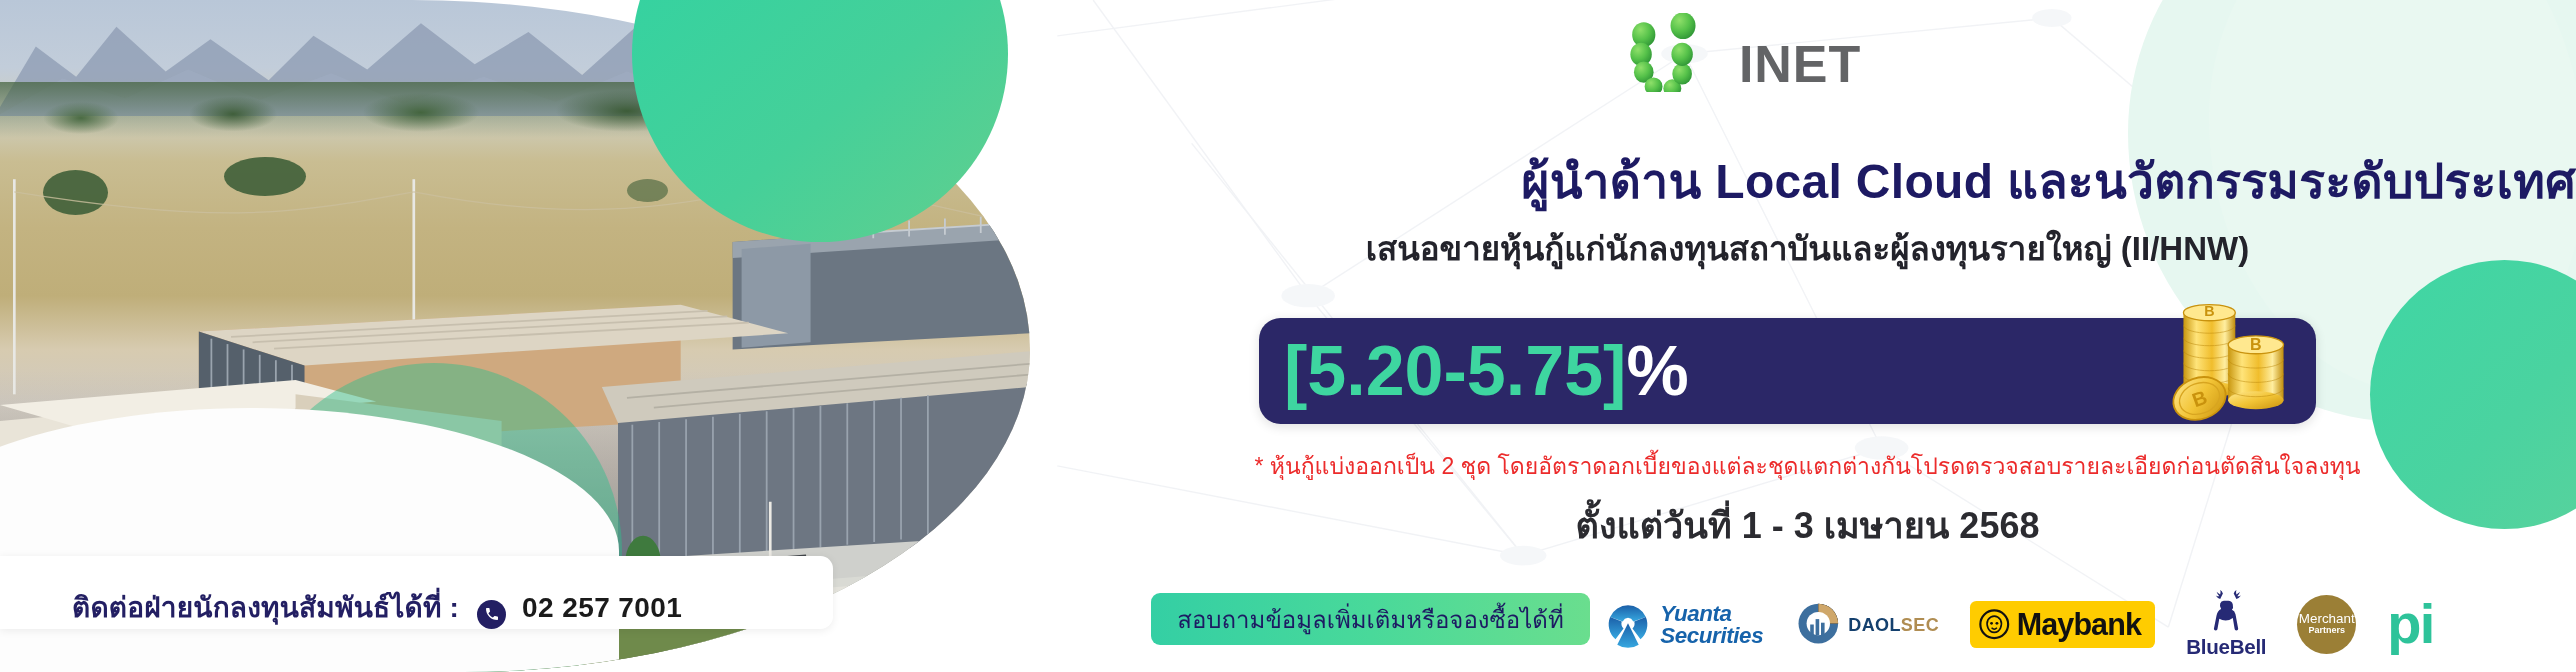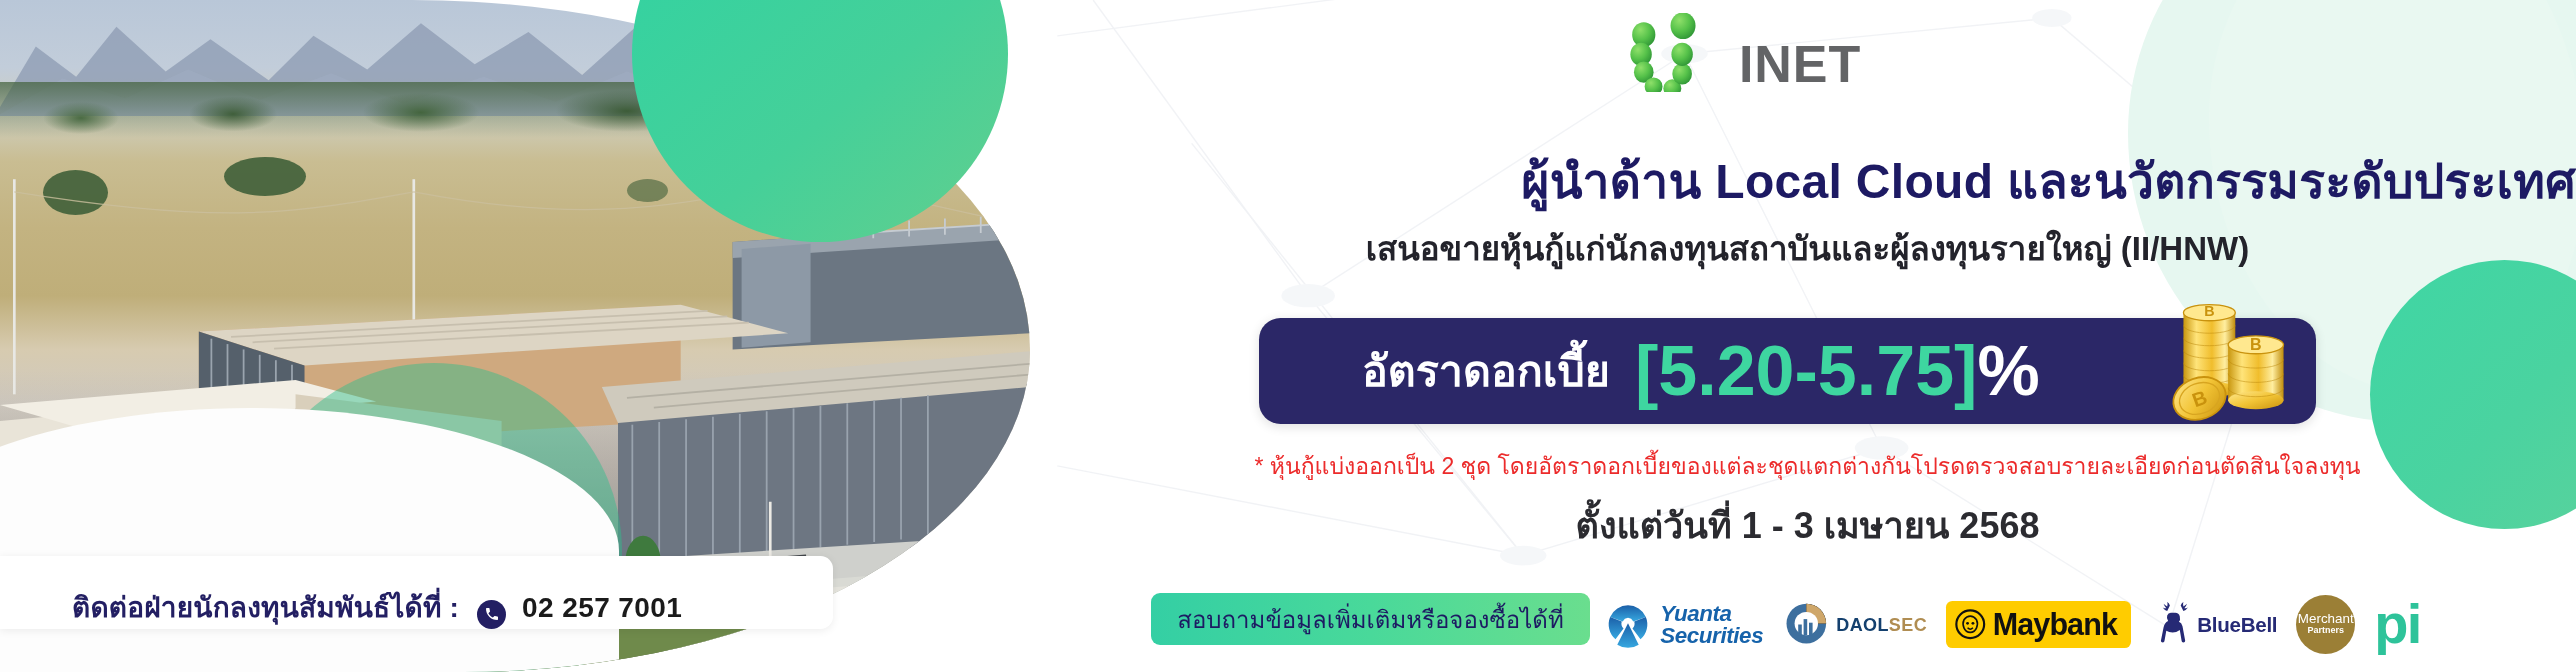--- a/index.html
+++ b/index.html
@@ -199,21 +199,21 @@
     width:439px;height:52px;
     border-radius:9px;
     background:linear-gradient(90deg,#34cfa4 0%,#49d99a 50%,#6ade8e 100%);
     display:flex;align-items:center;justify-content:center;
     font-size:24px;color:#1d1a63;font-weight:normal;white-space:nowrap;
   }
 
   .partners{
     position:absolute;left:564px;top:582px;
     width:968px;height:85px;
-    display:flex;align-items:center;gap:19px;
+    display:flex;align-items:center;gap:31px;
   }
   .plogo{display:flex;align-items:center;justify-content:center;}
 
   .yuanta-txt{
     font-style:italic;font-weight:bold;color:#1663ab;
     font-size:22.4px;line-height:.95;letter-spacing:-0.4px;
   }
   .daol-txt{font-size:18px;letter-spacing:0.4px;}
   .daol-a{color:#14406e;font-weight:bold;}
   .daol-b{color:#b08d52;font-weight:bold;}
@@ -437,21 +437,20 @@
         <ellipse cx="73" cy="46" rx="12" ry="13" fill="url(#gd)"></ellipse>
         <ellipse cx="74" cy="14" rx="14" ry="15" fill="url(#gd)"></ellipse>
       </svg>
       <div class="logo-text">INET</div>
     </div>
 
     <div class="headline">ผู้นำด้าน Local Cloud และนวัตกรรมระดับประเทศ</div>
     <div class="subhead">เสนอขายหุ้นกู้แก่นักลงทุนสถาบันและผู้ลงทุนรายใหญ่ (II/HNW)</div>
 
     <div class="rate-box">
-      <span class="rate-label">อัตราดอกเบี้ย</span>
       <span class="rate-value">[5.20-5.75]</span>
       <span class="rate-pct">%</span>
       <svg class="coins" viewBox="0 0 180 160">
         <defs>
           <linearGradient id="gold" x1="0" y1="0" x2="1" y2="0">
             <stop offset="0%" stop-color="#c8960f"></stop>
             <stop offset="25%" stop-color="#ffe47a"></stop>
             <stop offset="55%" stop-color="#f0bd2c"></stop>
             <stop offset="80%" stop-color="#ffeea0"></stop>
             <stop offset="100%" stop-color="#c08d0c"></stop>
@@ -546,21 +545,21 @@
         <svg width="30.5" height="30.5" viewBox="0 0 34 34">
           <circle cx="17" cy="17" r="15.5" fill="none" stroke="#111" stroke-width="2.4"></circle>
           <path d="M10 12 q3 -4 7 -4 q4 0 7 4 q2 4 0 9 q-2 5 -7 5 q-5 0 -7 -5 q-2 -5 0 -9 z" fill="none" stroke="#111" stroke-width="1.8"></path>
           <circle cx="14" cy="16" r="1.6" fill="#111"></circle>
           <circle cx="20" cy="16" r="1.6" fill="#111"></circle>
           <path d="M14 21 q3 3 6 0" fill="none" stroke="#111" stroke-width="1.6"></path>
         </svg>
         <span class="maybank-txt">Maybank</span>
       </div>
 
-      <div class="plogo" style="flex-direction:row;">
+      <div class="plogo" style="flex-direction:column;">
         <svg width="47" height="45" viewBox="0 0 52 50">
           <g fill="#262a75">
             <path d="M22 4 q-1 -3 -3 -4 q1 3 0 5 q-2 -1 -4 -3 q1 3 3 5 q-2 0 -4 -1 q2 3 5 4 z"></path>
             <path d="M34 4 q1 -3 3 -4 q-1 3 0 5 q2 -1 4 -3 q-1 3 -3 5 q2 0 4 -1 q-2 3 -5 4 z"></path>
             <path d="M28 12 q4 0 5 4 q1 4 -1 6 q3 1 4 5 l3 16 q0 2 -2 2 q-2 0 -2 -2 l-2 -12 q-4 3 -8 3 q-4 0 -7 -2 l-2 11 q0 2 -2 2 q-2 0 -2 -2 l3 -15 q1 -5 5 -7 q-2 -3 -1 -6 q1 -3 4 -3 z"></path>
           </g>
         </svg>
         <span class="bluebell-txt">BlueBell</span>
       </div>
 

